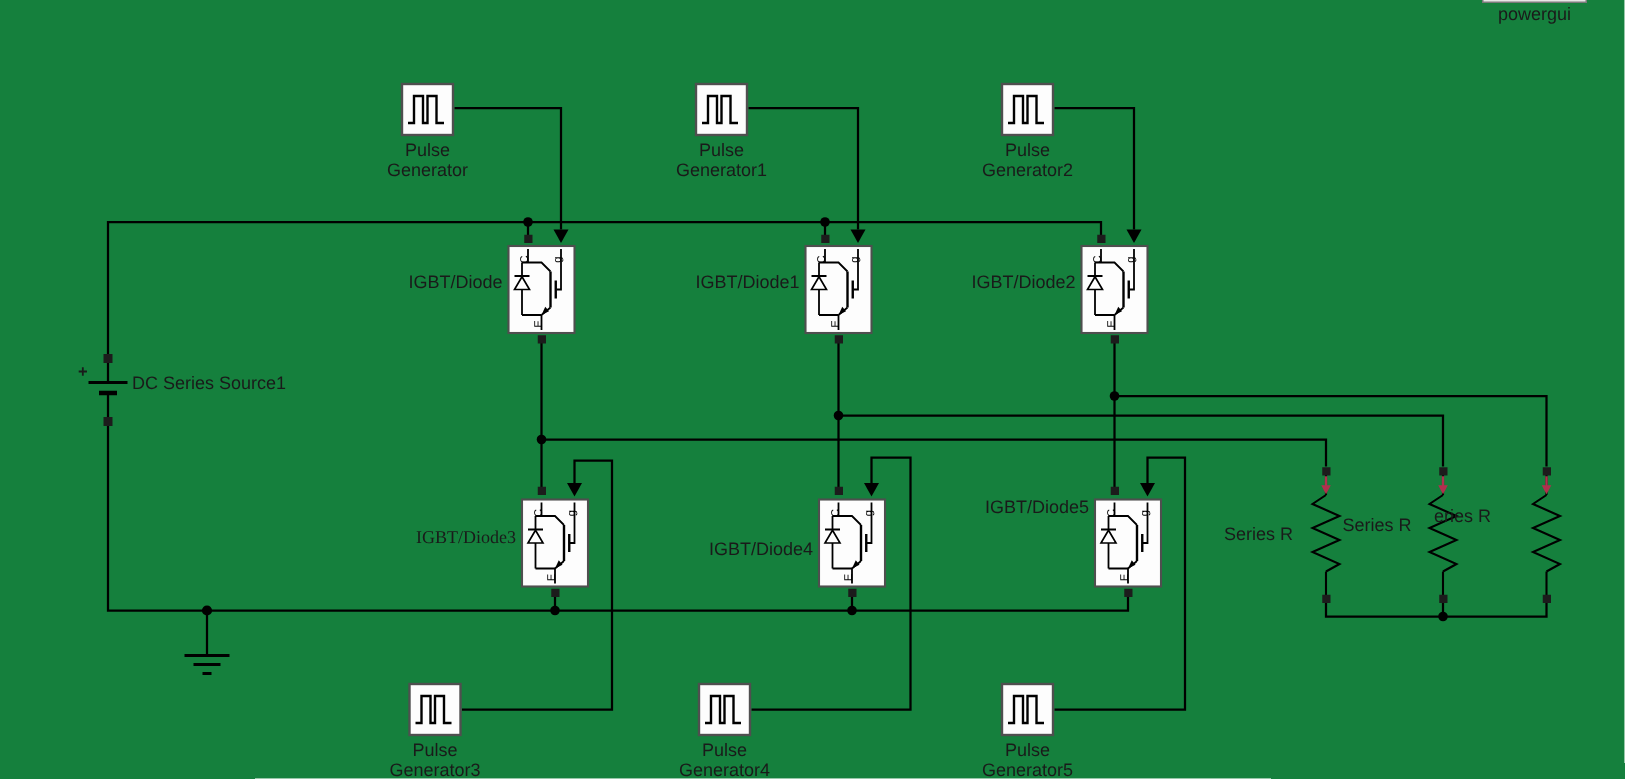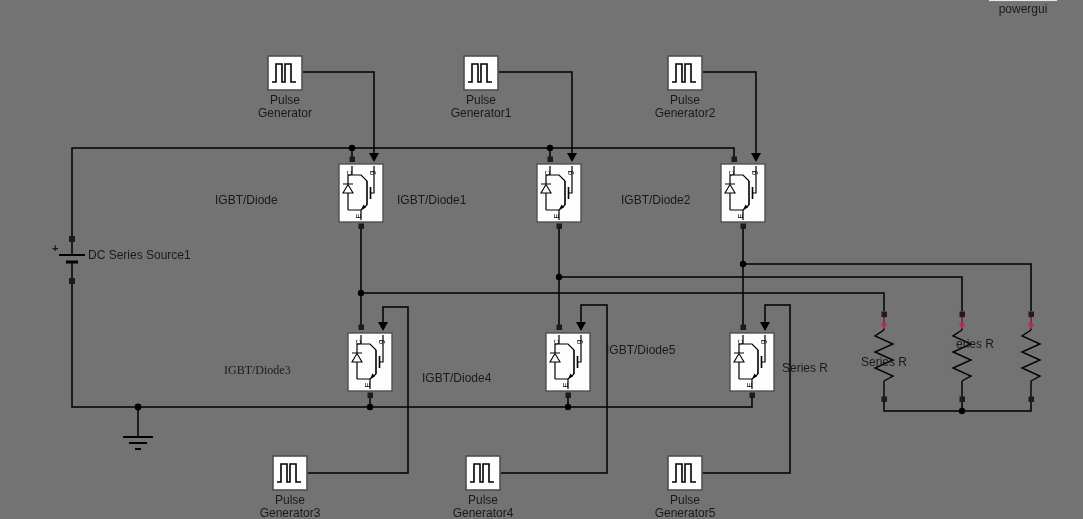--- a/index.html
+++ b/index.html
@@ -1,27 +1,27 @@
 <!DOCTYPE html>
 <html><head>
 <meta charset="utf-8">
 <style>
   html,body{margin:0;padding:0;background:#ffffff;}
   #canvas{
-    position:relative;width:1083px;height:519px;background:#737373;
+    position:relative;width:1083px;height:519px;background:#15803d;
     font-family:"Liberation Sans",sans-serif;color:#1a1a1a;overflow:hidden;
   }
   .abs{position:absolute;}
   svg{display:block;overflow:visible;}
   .block-label{
     position:absolute;font-size:12px;line-height:13px;color:#1a1a1a;
     white-space:nowrap;
   }
   .center{text-align:center;}
-  .right{text-align:left;margin-top:12px;}
+  .right{text-align:right;}
   .wire-layer{position:absolute;left:0;top:0;}
   .powergui{
     position:absolute;left:988px;top:-15px;width:70px;height:17px;
     background:#e8e8e8;border:1px solid #7a7a7a;box-sizing:border-box;
   }
 </style>
 </head>
 <body>
 
 <div id="canvas">
@@ -221,32 +221,32 @@
 
   <div class="abs" style="left:536px;top:163px;">
     <svg width="46" height="60">
       <rect x="1" y="1" width="44" height="58" fill="#fdfdfd" stroke="#4f4f4f" stroke-width="1.4"></rect>
       <use href="#sym-igbt-inner" width="46" height="60"></use>
       <text x="14" y="10" transform="rotate(-90 14 10)" font-size="7.5" text-anchor="middle" fill="#000">C</text>
       <text x="36" y="10" transform="rotate(-90 36 10)" font-size="7.5" text-anchor="middle" fill="#000">g</text>
       <text x="23" y="53" transform="rotate(-90 23 53)" font-size="7.5" text-anchor="middle" fill="#000">E</text>
     </svg>
   </div>
-  <div class="block-label right" style="left:397px;top:182px;width:120px;">IGBT/Diode1</div>
+  <div class="block-label right" style="left:413px;top:182px;width:120px;">IGBT/Diode1</div>
 
   <div class="abs" style="left:720px;top:163px;">
     <svg width="46" height="60">
       <rect x="1" y="1" width="44" height="58" fill="#fdfdfd" stroke="#4f4f4f" stroke-width="1.4"></rect>
       <use href="#sym-igbt-inner" width="46" height="60"></use>
       <text x="14" y="10" transform="rotate(-90 14 10)" font-size="7.5" text-anchor="middle" fill="#000">C</text>
       <text x="36" y="10" transform="rotate(-90 36 10)" font-size="7.5" text-anchor="middle" fill="#000">g</text>
       <text x="23" y="53" transform="rotate(-90 23 53)" font-size="7.5" text-anchor="middle" fill="#000">E</text>
     </svg>
   </div>
-  <div class="block-label right" style="left:621px;top:182px;width:120px;">IGBT/Diode2</div>
+  <div class="block-label right" style="left:597px;top:182px;width:120px;">IGBT/Diode2</div>
 
   <div class="abs" style="left:347px;top:332px;">
     <svg width="46" height="60">
       <rect x="1" y="1" width="44" height="58" fill="#fdfdfd" stroke="#4f4f4f" stroke-width="1.4"></rect>
       <use href="#sym-igbt-inner" width="46" height="60"></use>
       <text x="14" y="10" transform="rotate(-90 14 10)" font-size="7.5" text-anchor="middle" fill="#000">C</text>
       <text x="36" y="10" transform="rotate(-90 36 10)" font-size="7.5" text-anchor="middle" fill="#000">g</text>
       <text x="23" y="53" transform="rotate(-90 23 53)" font-size="7.5" text-anchor="middle" fill="#000">E</text>
     </svg>
   </div>

